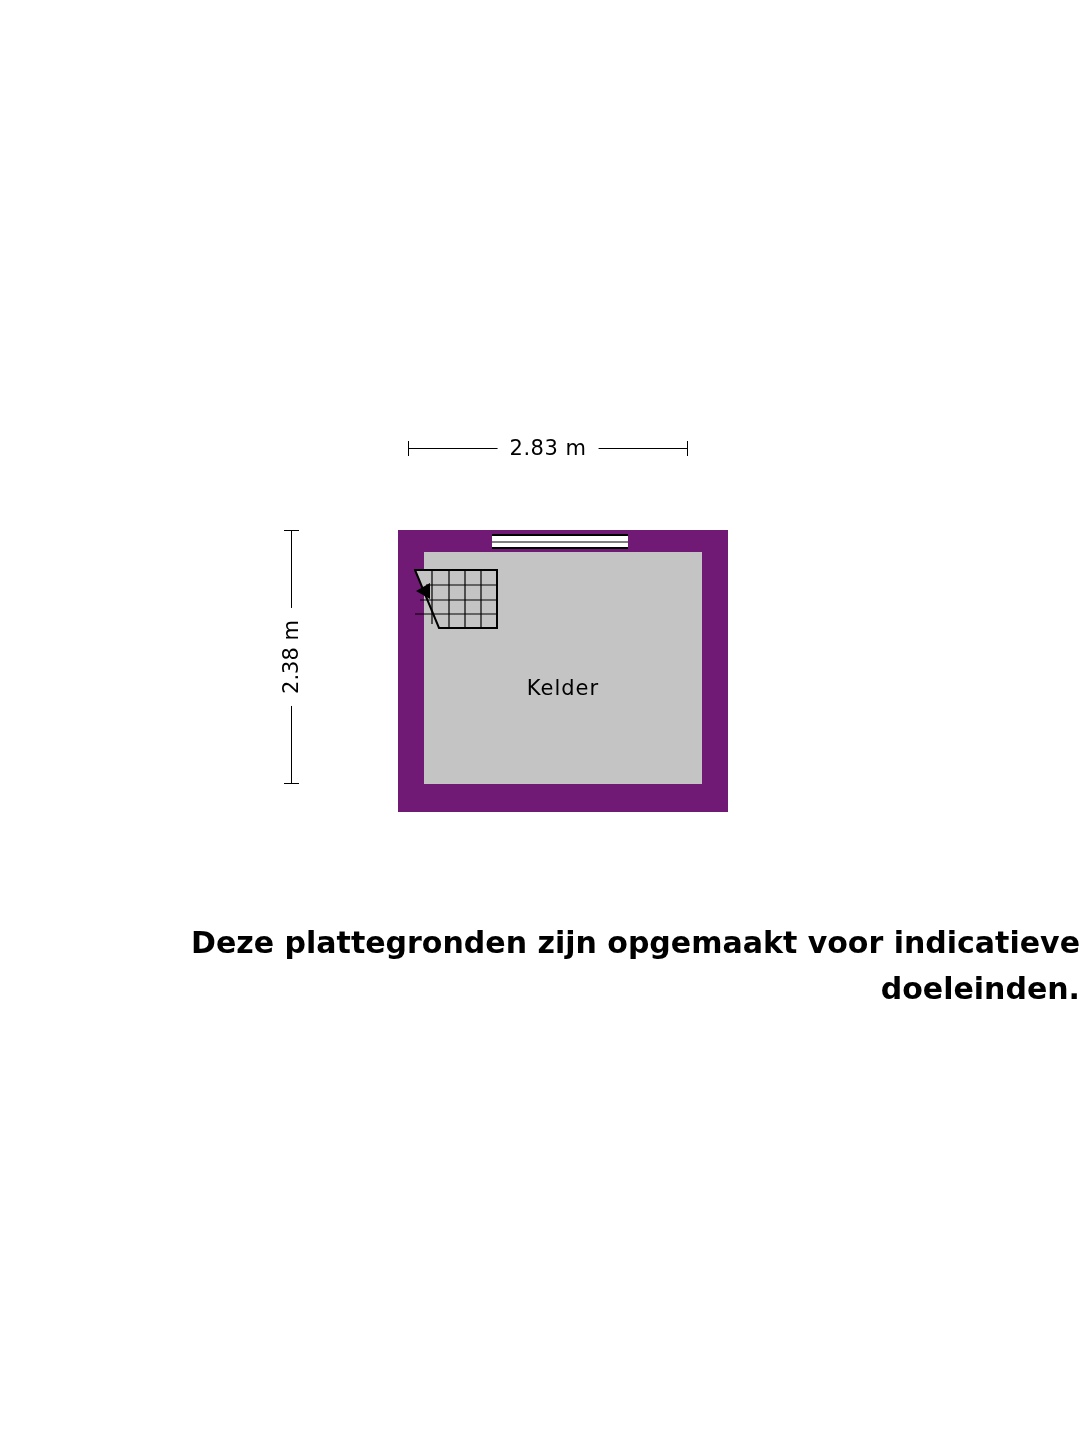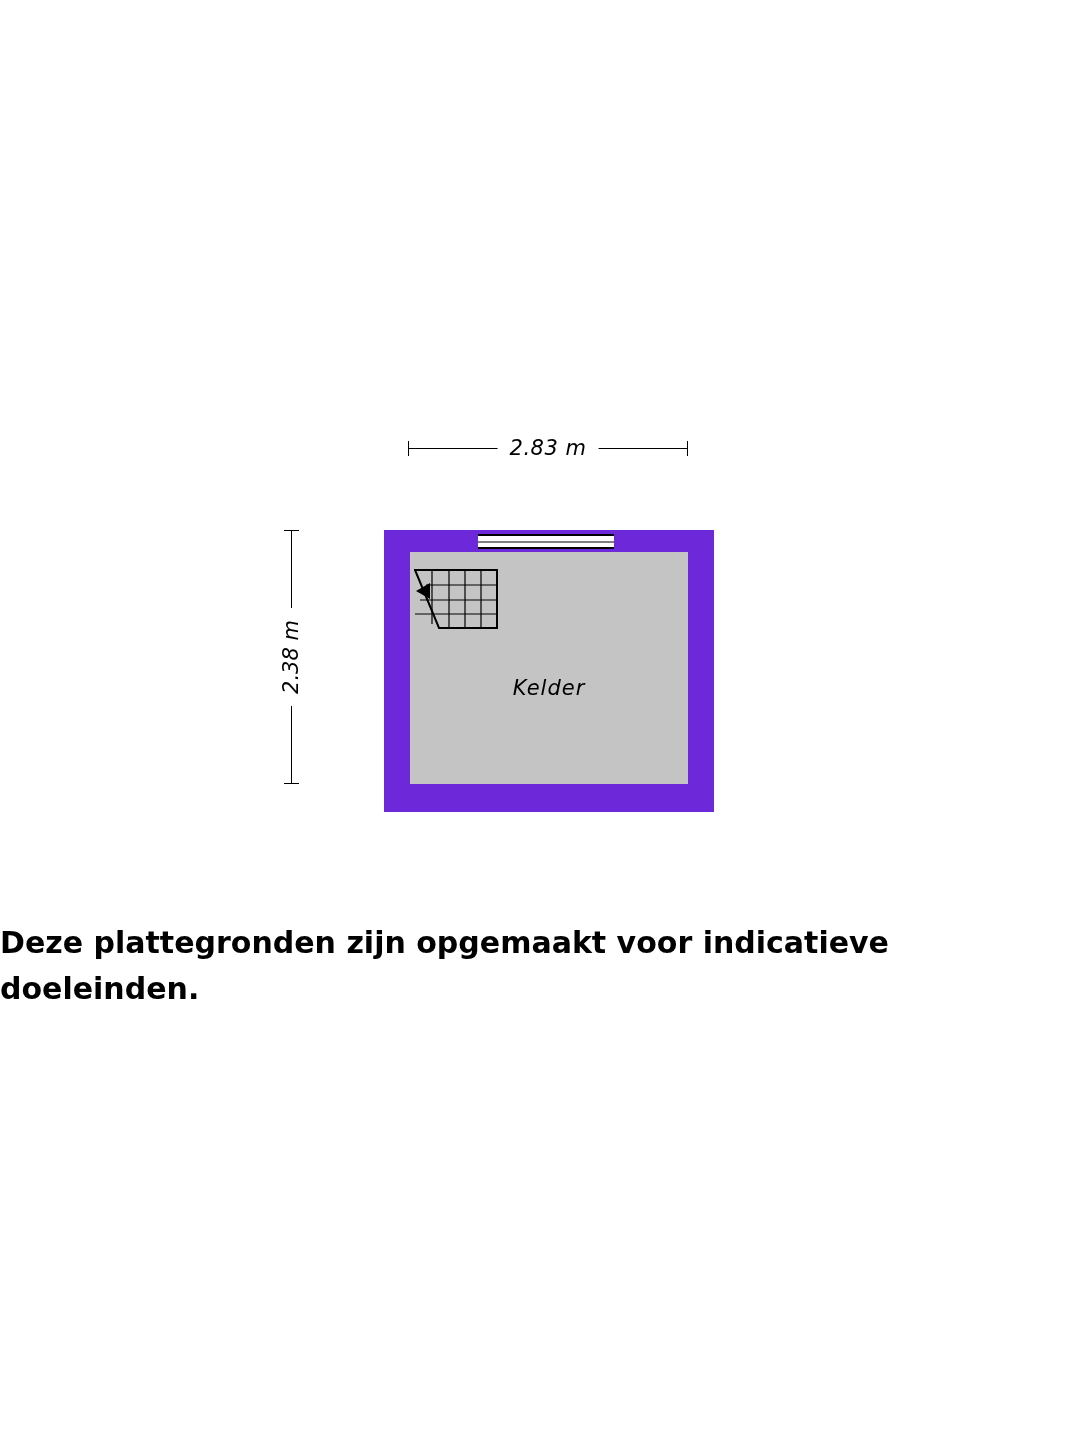--- a/index.html
+++ b/index.html
@@ -16,21 +16,20 @@
     overflow: hidden;
   }
 
   
   .plan-stage {
     position: absolute;
     left: 0;
     top: 0;
     width: 960px;
     height: 900px;
-    font-style: italic;
   }
 
   
   .dim-top {
     position: absolute;
     left: 408px;
     top: 432px;
     width: 280px;
     height: 34px;
   }
@@ -99,25 +98,25 @@
     background: #fff;
     padding: 0 12px;
     font-size: 21px;
     line-height: 30px;
     white-space: nowrap;
   }
 
   
   .room {
     position: absolute;
-    left: 384px;
+    left: 398px;
     top: 530px;
     width: 330px;
     height: 282px;
-    background: #6d28d9;
+    background: #701a75;
   }
   .room-inner {
     position: absolute;
     left: 26px;
     top: 22px;
     right: 26px;
     bottom: 28px;
     background: #c4c4c4;
   }
   .room-label {
@@ -163,21 +162,21 @@
     height: 60px;
   }
   .stairs svg { display: block; }
 
   
   .disclaimer {
     position: absolute;
     left: 0;
     top: 920px;
     width: 1080px;
-    text-align: left;
+    text-align: right;
     font-size: 30px;
     font-weight: bold;
     line-height: 46px;
     color: #000;
   }
   .disclaimer .l1,
   .disclaimer .l2 { display: block; }
 </style>
 </head>
 <body>

